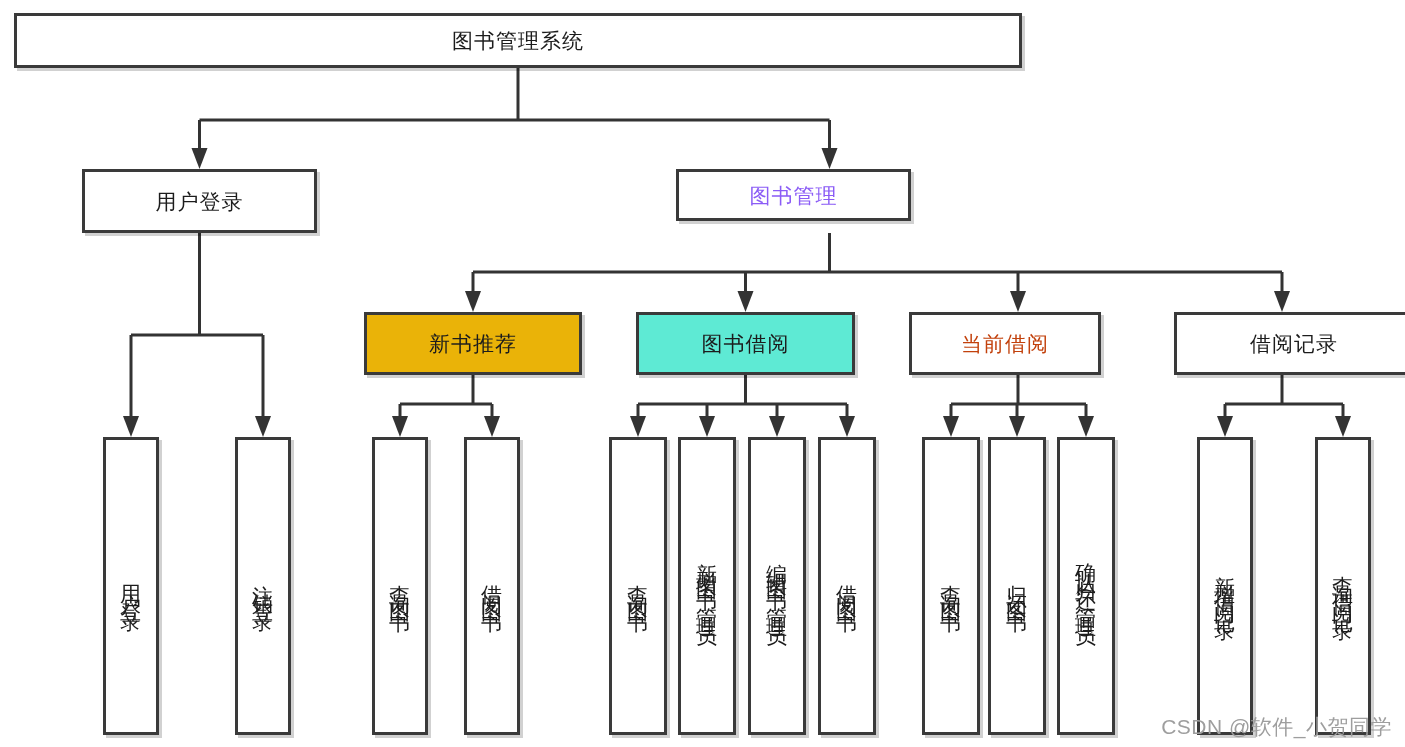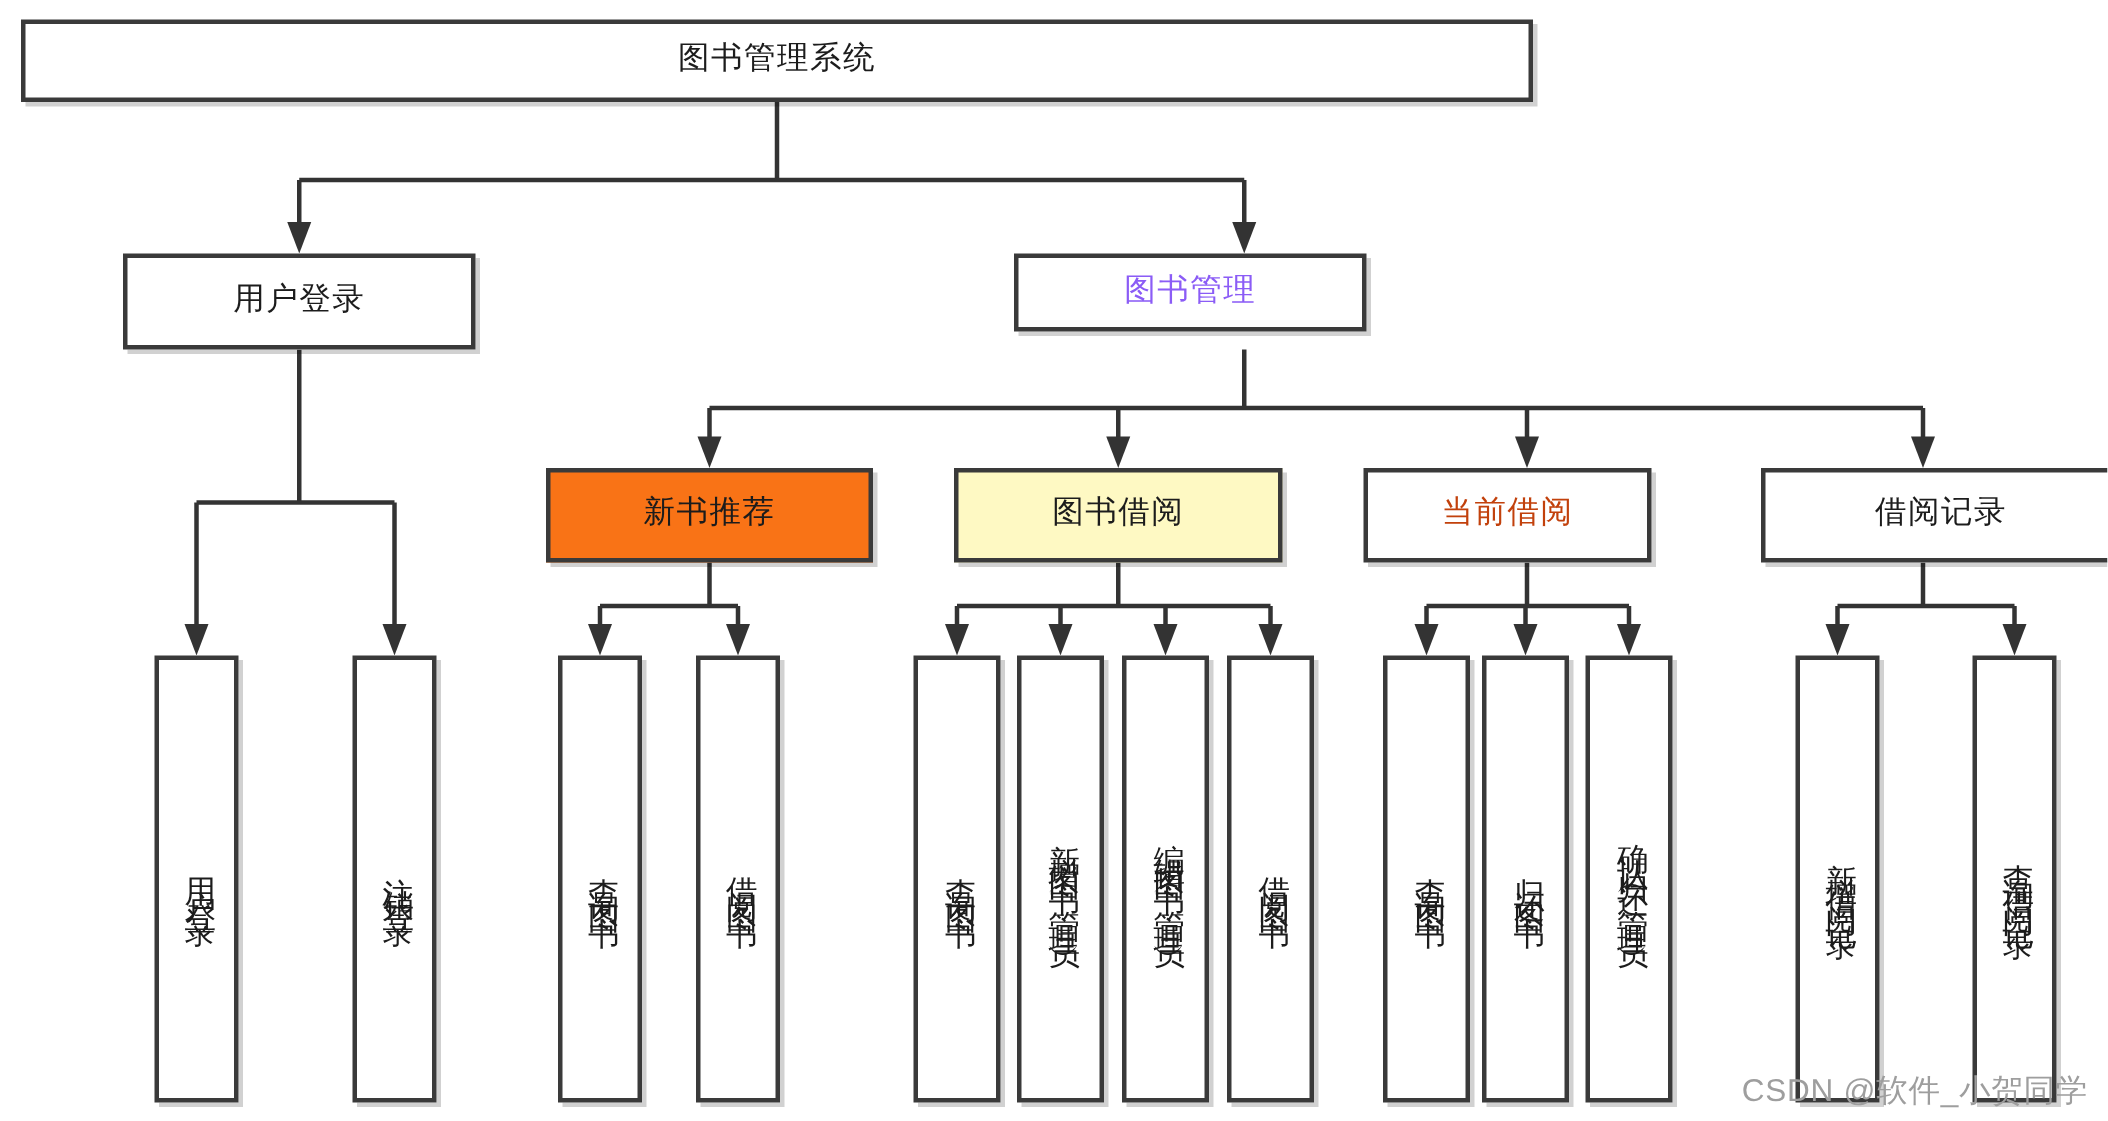--- a/index.html
+++ b/index.html
@@ -26,21 +26,20 @@
     box-sizing: border-box;
     background: #ffffff;
     border: 3px solid #0369a1;
     box-shadow: 3px 3px 0 rgba(0,0,0,0.18);
     color: #1c1c1c;
     display: flex;
     align-items: center;
     justify-content: center;
     font-size: 21px;
     line-height: 1;
-    font-family: Liberation Mono, monospace;
   }
   .node.h {
     letter-spacing: 1px;
     white-space: nowrap;
   }
   .node.v {
     writing-mode: vertical-rl;
     text-orientation: mixed;
     letter-spacing: 9px;
   }
@@ -109,22 +108,22 @@
       <line x1="1225" y1="404" x2="1343" y2="404" stroke="#333333" stroke-width="3"></line>
       <line x1="1225" y1="404" x2="1225" y2="420" stroke="#333333" stroke-width="3"></line>
       <polygon points="1225,437 1217,416 1233,416" fill="#333333"></polygon>
       <line x1="1343" y1="404" x2="1343" y2="420" stroke="#333333" stroke-width="3"></line>
       <polygon points="1343,437 1335,416 1351,416" fill="#333333"></polygon>
     </svg>
   <div id="nodes">
       <div class="node h" style="left: 14px; top: 13px; width: 1008px; height: 55px; border-color: rgb(58, 58, 58); background: rgb(255, 255, 255); color: rgb(28, 28, 28);">图书管理系统</div>
       <div class="node h" style="left: 82px; top: 169px; width: 235px; height: 64px; border-color: rgb(58, 58, 58); background: rgb(255, 255, 255); color: rgb(28, 28, 28);">用户登录</div>
       <div class="node h" style="left: 676px; top: 169px; width: 235px; height: 52px; border-color: rgb(58, 58, 58); background: rgb(255, 255, 255); color: #8b5cf6;">图书管理</div>
-      <div class="node h" style="left: 364px; top: 312px; width: 218px; height: 63px; border-color: rgb(58, 58, 58); background: #f97316; color: rgb(28, 28, 28);">新书推荐</div>
-      <div class="node h" style="left: 636px; top: 312px; width: 219px; height: 63px; border-color: rgb(58, 58, 58); background: #fef9c3; color: rgb(28, 28, 28);">图书借阅</div>
+      <div class="node h" style="left: 364px; top: 312px; width: 218px; height: 63px; border-color: rgb(58, 58, 58); background: #eab308; color: rgb(28, 28, 28);">新书推荐</div>
+      <div class="node h" style="left: 636px; top: 312px; width: 219px; height: 63px; border-color: rgb(58, 58, 58); background: #5eead4; color: rgb(28, 28, 28);">图书借阅</div>
       <div class="node h" style="left: 909px; top: 312px; width: 192px; height: 63px; border-color: rgb(58, 58, 58); background: rgb(255, 255, 255); color: #c2410c;">当前借阅</div>
       <div class="node h" style="left: 1174px; top: 312px; width: 240px; height: 63px; border-color: rgb(58, 58, 58); background: rgb(255, 255, 255); color: rgb(28, 28, 28);">借阅记录</div>
       <div class="node v" style="left: 103px; top: 437px; width: 56px; height: 298px; border-color: rgb(58, 58, 58); background: rgb(255, 255, 255); color: rgb(28, 28, 28);">用户登录</div>
       <div class="node v" style="left: 235px; top: 437px; width: 56px; height: 298px; border-color: rgb(58, 58, 58); background: rgb(255, 255, 255); color: rgb(28, 28, 28);">注销登录</div>
       <div class="node v" style="left: 372px; top: 437px; width: 56px; height: 298px; border-color: rgb(58, 58, 58); background: rgb(255, 255, 255); color: rgb(28, 28, 28);">查询图书</div>
       <div class="node v" style="left: 464px; top: 437px; width: 56px; height: 298px; border-color: rgb(58, 58, 58); background: rgb(255, 255, 255); color: rgb(28, 28, 28);">借阅图书</div>
       <div class="node v" style="left: 609px; top: 437px; width: 58px; height: 298px; border-color: rgb(58, 58, 58); background: rgb(255, 255, 255); color: rgb(28, 28, 28);">查询图书</div>
       <div class="node v" style="left: 678px; top: 437px; width: 58px; height: 298px; border-color: rgb(58, 58, 58); background: rgb(255, 255, 255); color: rgb(28, 28, 28);">新增图书（管理员）</div>
       <div class="node v" style="left: 748px; top: 437px; width: 58px; height: 298px; border-color: rgb(58, 58, 58); background: rgb(255, 255, 255); color: rgb(28, 28, 28);">编辑图书（管理员）</div>
       <div class="node v" style="left: 818px; top: 437px; width: 58px; height: 298px; border-color: rgb(58, 58, 58); background: rgb(255, 255, 255); color: rgb(28, 28, 28);">借阅图书</div>

